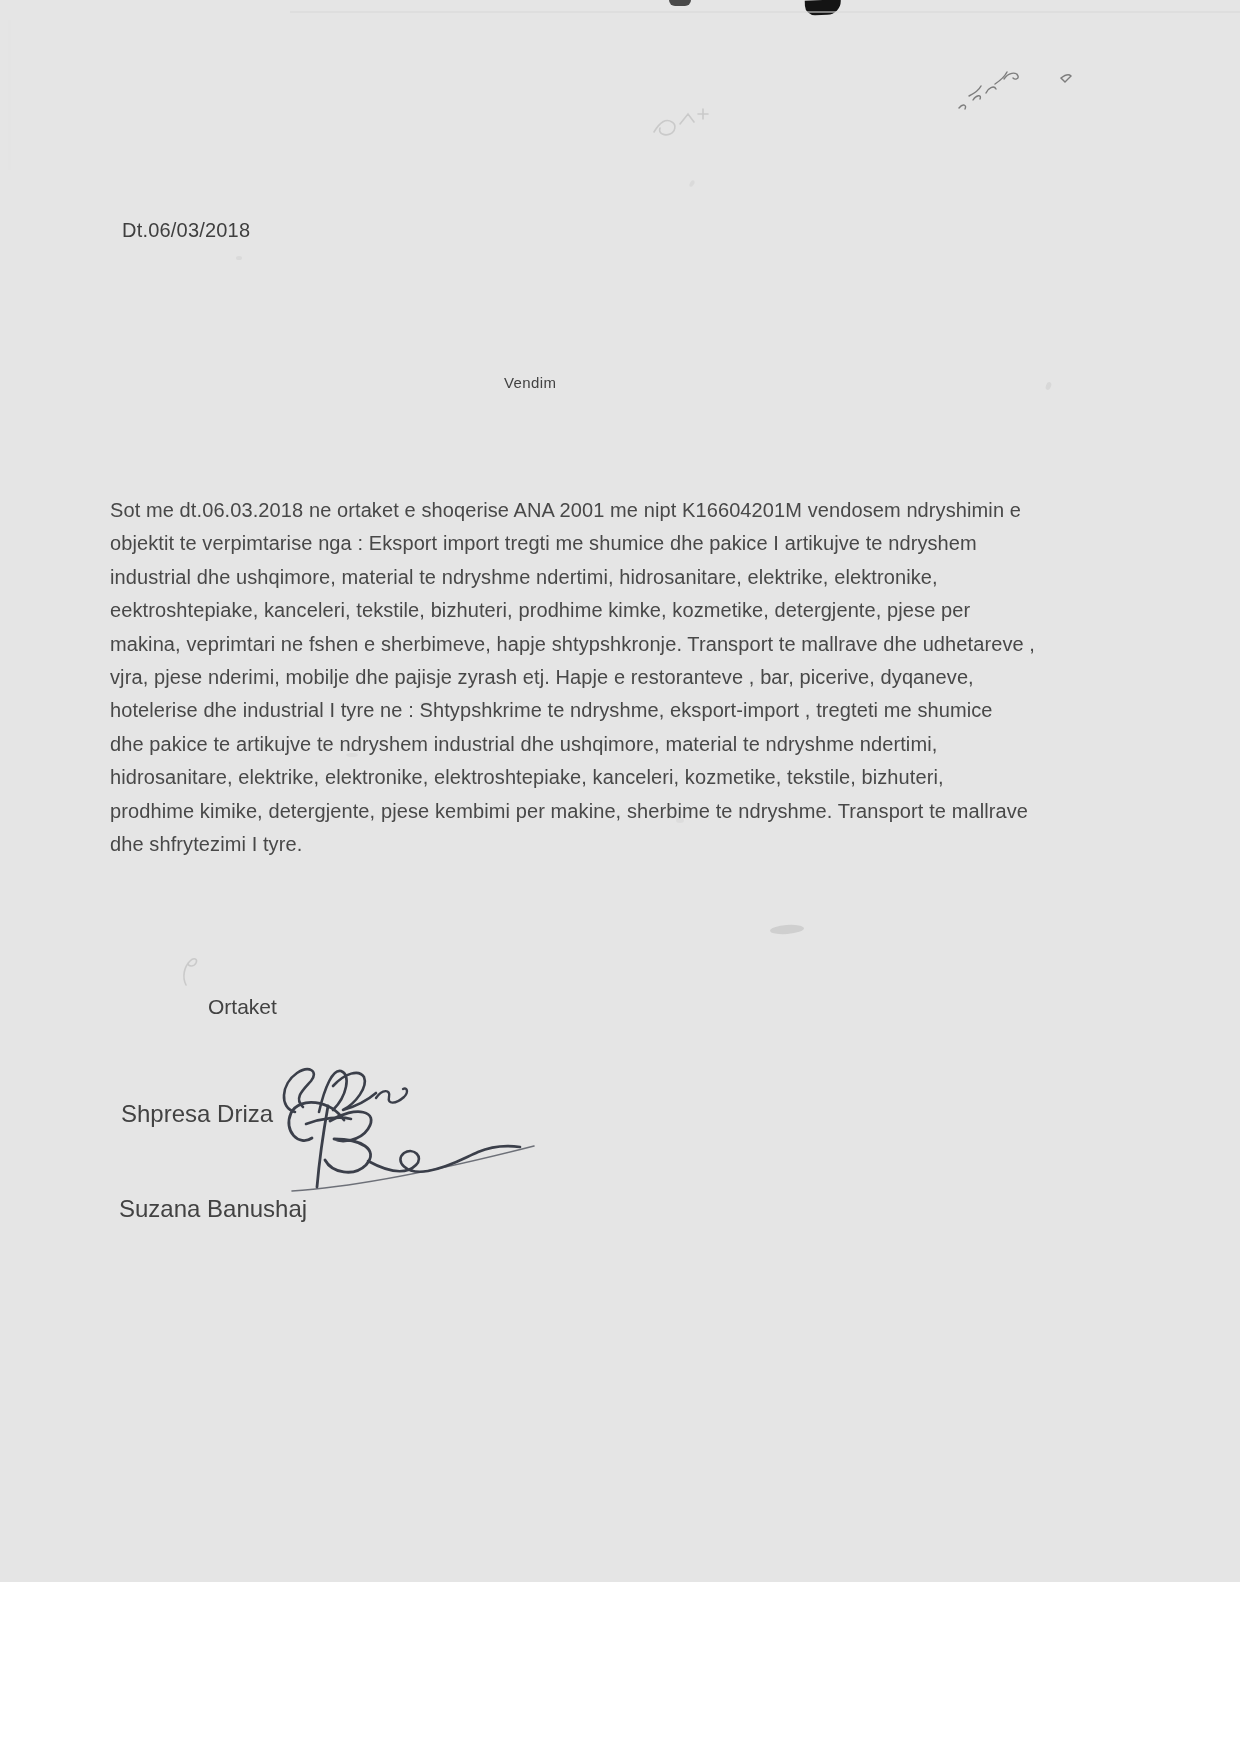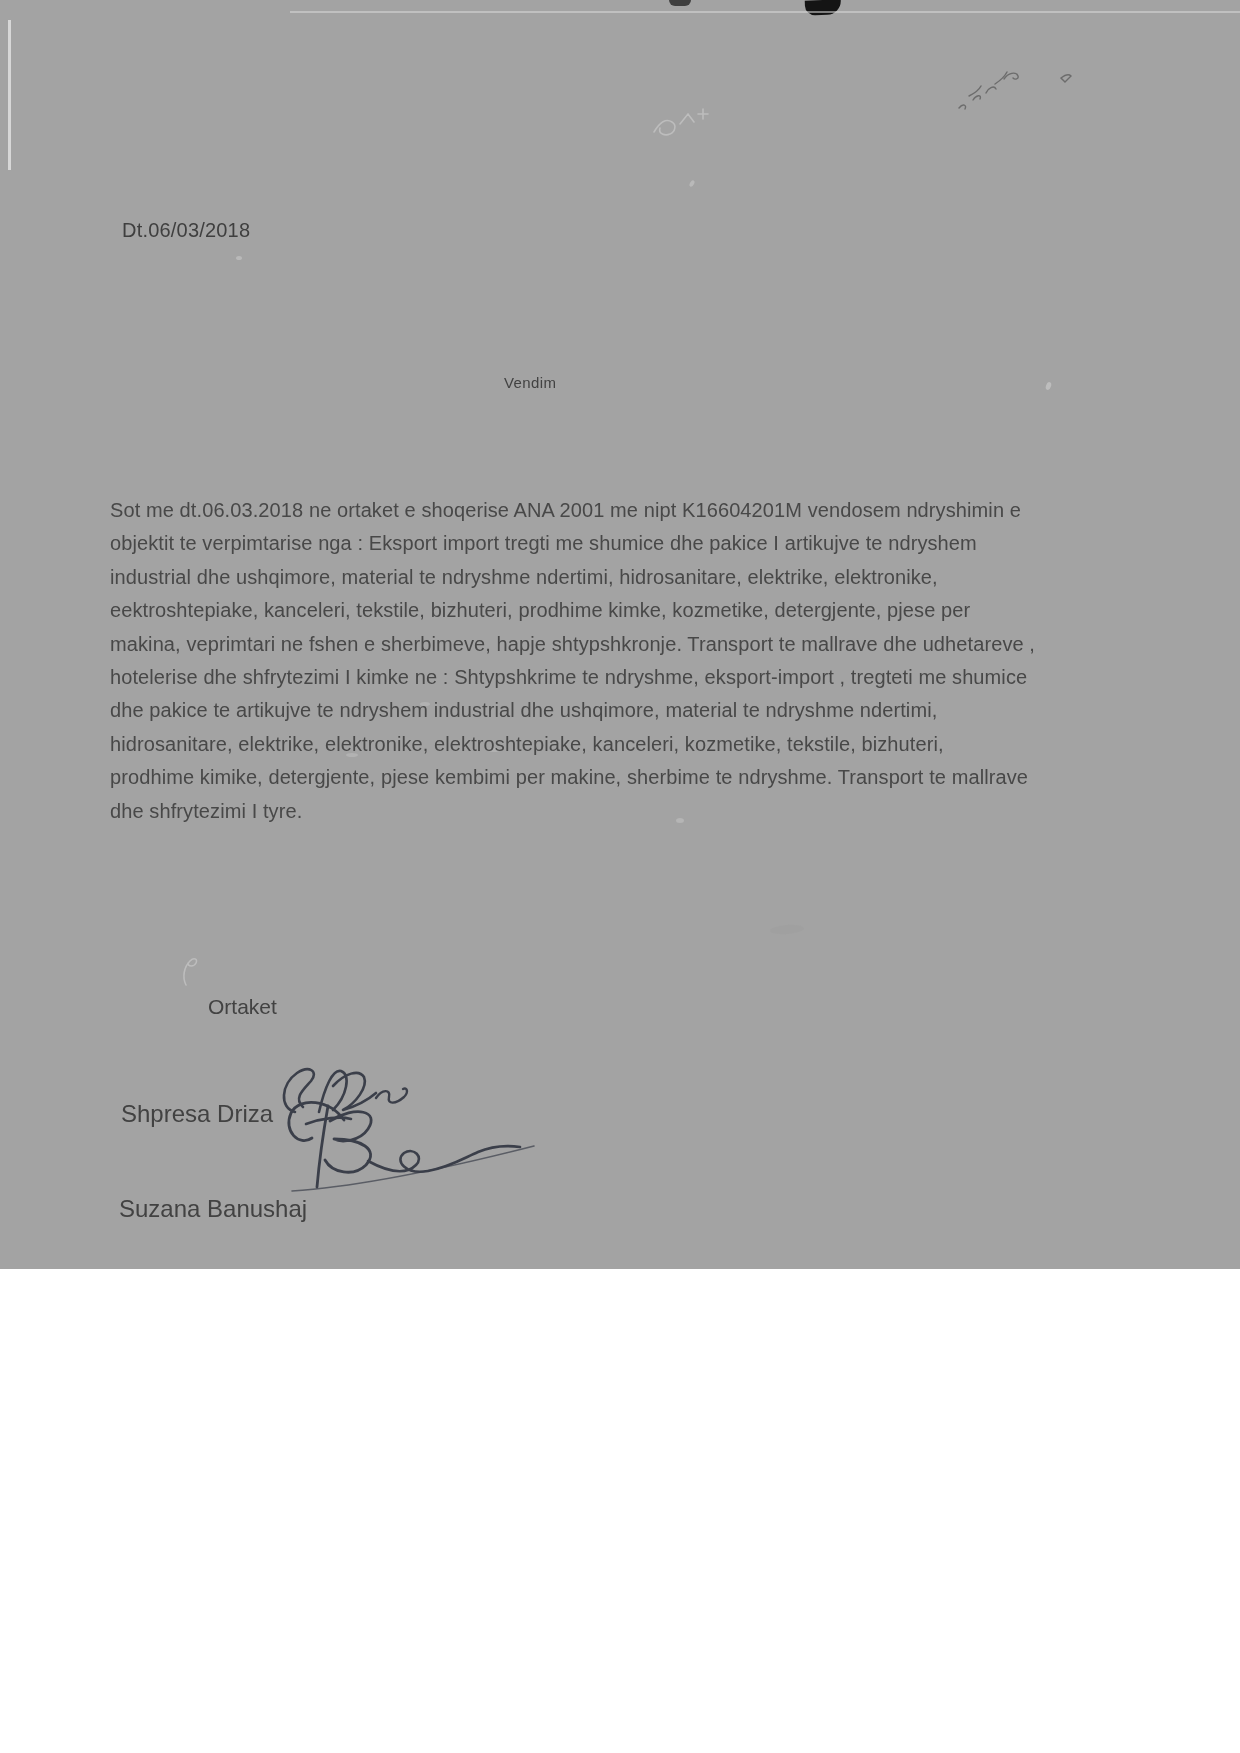--- a/index.html
+++ b/index.html
@@ -1,19 +1,19 @@
 <!DOCTYPE html>
 <html><head>
 <meta charset="utf-8">
 <style>
   html,body{margin:0;padding:0;background:#ffffff;}
   .page{
     position:relative;
-    width:1240px;height:1269px;
-    background:#a3a3a3;
+    width:1240px;height:1582px;
+    background:#e5e5e5;
     overflow:hidden;
     font-family:"Liberation Sans", sans-serif;
     color:#454545;
   }
   .abs{position:absolute;}
   .date{left:122px;top:219px;font-size:20px;color:#3f3f3f;letter-spacing:.2px;}
   .title{left:504px;top:374px;font-size:15px;color:#424242;letter-spacing:.4px;}
   .body-text{left:110px;top:486px;width:1010px;font-size:20px;line-height:33.4px;color:#484848;letter-spacing:.1px;margin-top:8px;}
   .body-text .line{white-space:nowrap;}
   .closing{left:208px;top:995px;font-size:21px;color:#424242;}
@@ -71,21 +71,22 @@
 
   <div class="abs date">Dt.06/03/2018</div>
   <div class="abs title">Vendim</div>
 
   <div class="abs body-text">
     <div class="line">Sot me dt.06.03.2018 ne ortaket e shoqerise ANA 2001 me nipt K16604201M vendosem ndryshimin e</div>
     <div class="line">objektit te verpimtarise nga : Eksport import tregti me shumice dhe pakice I artikujve te ndryshem</div>
     <div class="line">industrial dhe ushqimore, material te ndryshme ndertimi, hidrosanitare, elektrike, elektronike,</div>
     <div class="line">eektroshtepiake, kanceleri, tekstile, bizhuteri, prodhime kimke, kozmetike, detergjente, pjese per</div>
     <div class="line">makina, veprimtari ne fshen e sherbimeve, hapje shtypshkronje. Transport te mallrave dhe udhetareve ,</div>
-    <div class="line">hotelerise dhe shfrytezimi I kimke ne : Shtypshkrime te ndryshme, eksport-import , tregteti me shumice</div>
+    <div class="line">vjra, pjese nderimi, mobilje dhe pajisje zyrash etj. Hapje e restoranteve , bar, picerive, dyqaneve,</div>
+    <div class="line">hotelerise dhe industrial I tyre ne : Shtypshkrime te ndryshme, eksport-import , tregteti me shumice</div>
     <div class="line">dhe pakice te artikujve te ndryshem industrial dhe ushqimore, material te ndryshme ndertimi,</div>
     <div class="line">hidrosanitare, elektrike, elektronike, elektroshtepiake, kanceleri, kozmetike, tekstile, bizhuteri,</div>
     <div class="line">prodhime kimike, detergjente, pjese kembimi per makine, sherbime te ndryshme. Transport te mallrave</div>
     <div class="line">dhe shfrytezimi I tyre.</div>
   </div>
 
   <div class="abs closing">Ortaket</div>
 
   <div class="abs signer-name name-1">Shpresa Driza</div>
   <div class="abs signer-name name-2">Suzana Banushaj</div>

